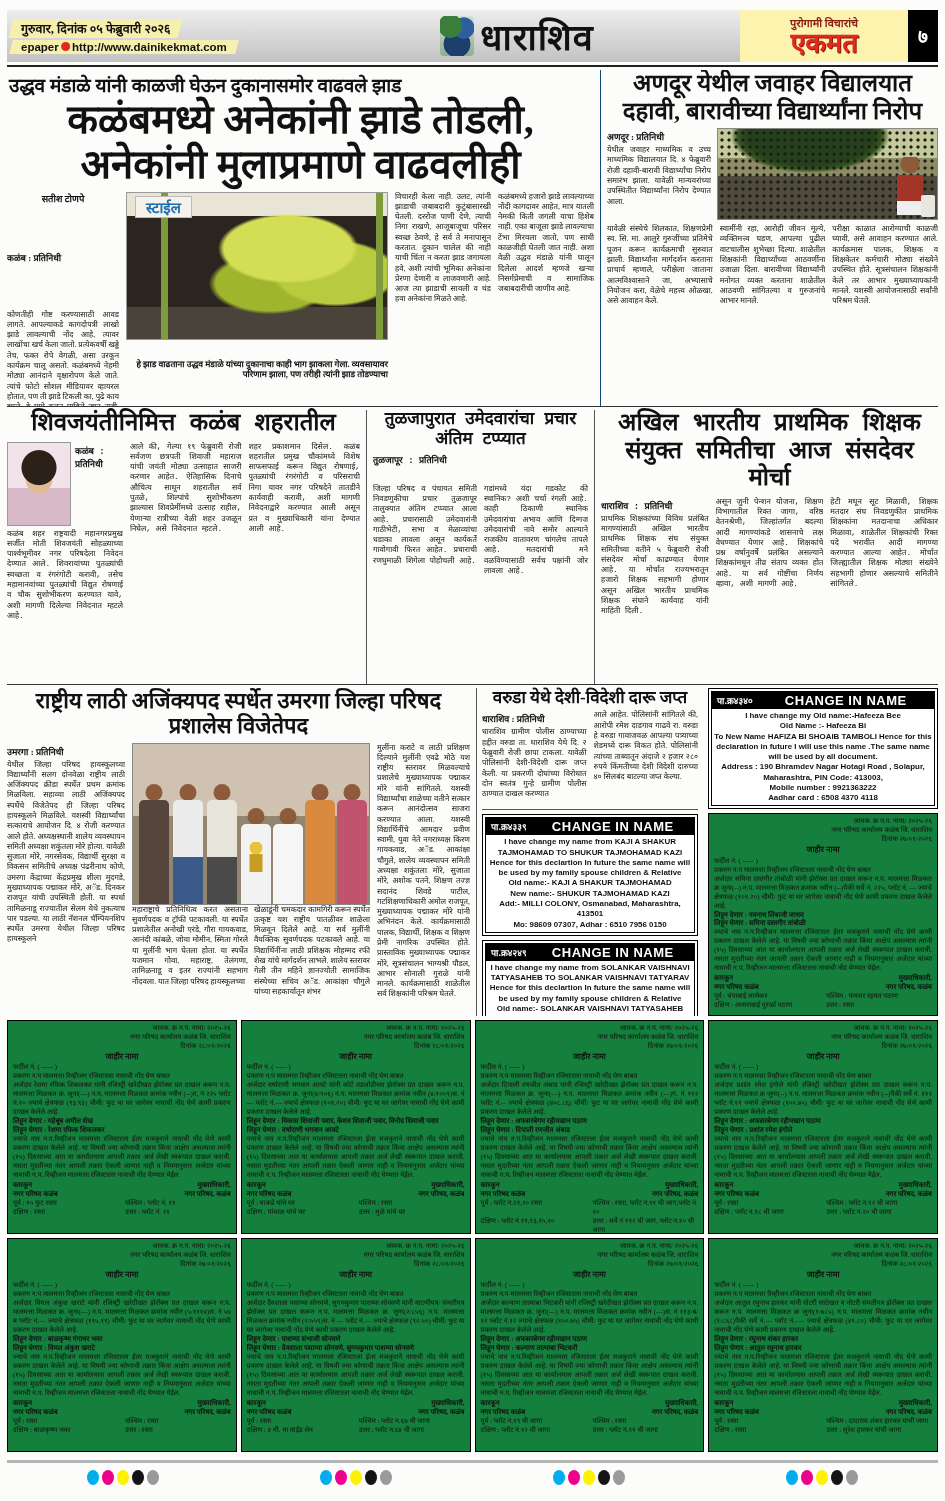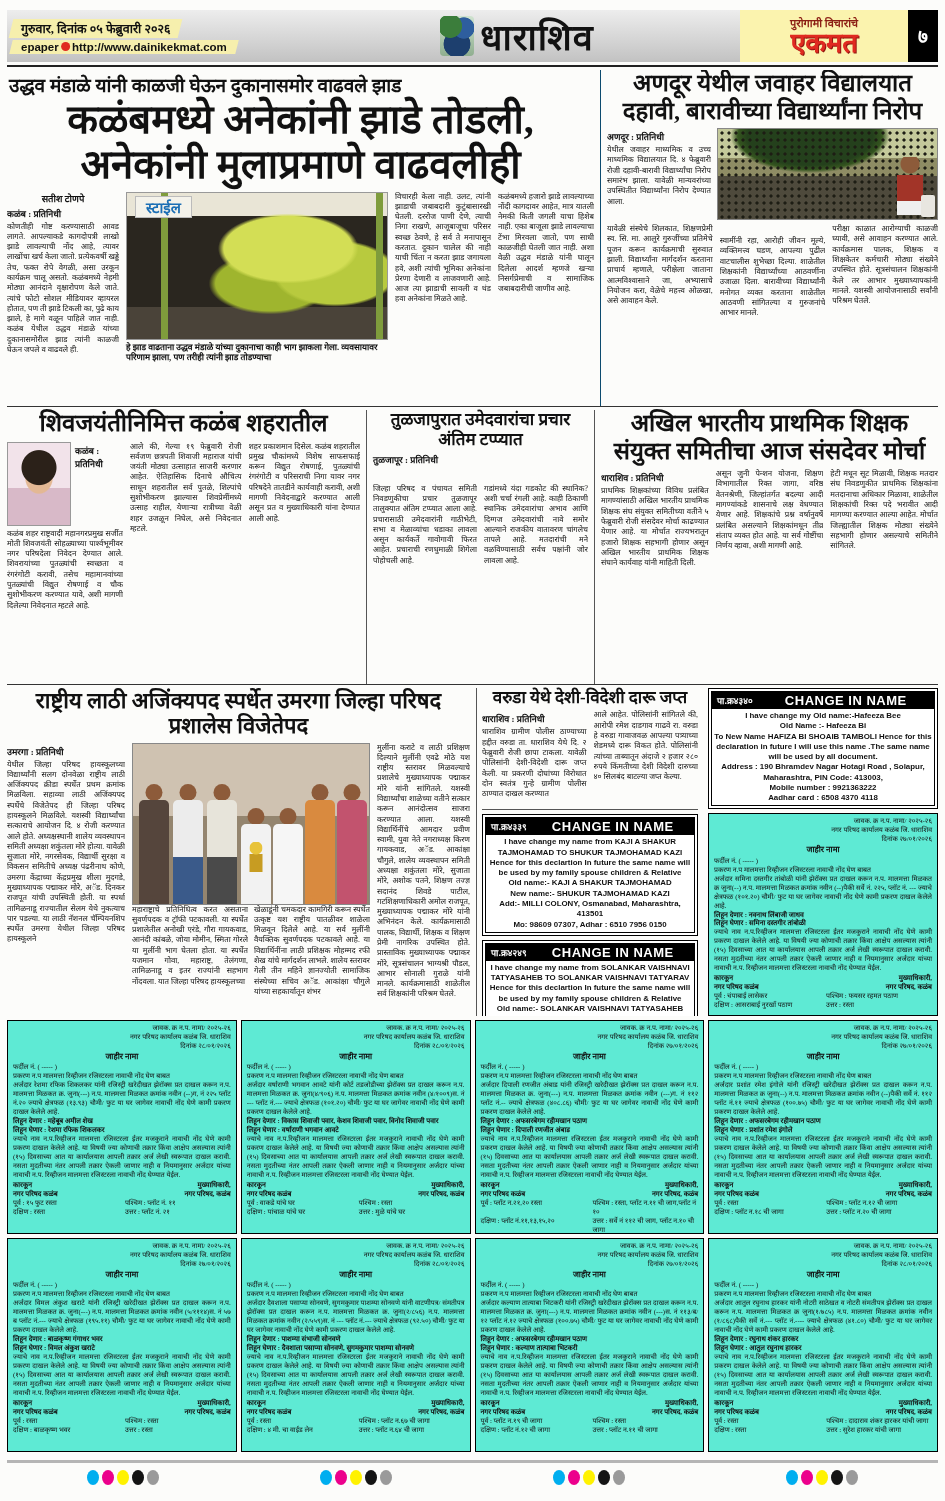--- a/index.html
+++ b/index.html
@@ -48,33 +48,33 @@
   .shop-wrap{width:262px;display:flex;flex-direction:column;}
   .shop-photo{height:148px;position:relative;overflow:hidden;border:1px solid #999;
      background:
        radial-gradient(ellipse 45% 40% at 62% 38%,#d3de55 0 55%,transparent 60%),
        radial-gradient(ellipse 40% 38% at 80% 55%,#b8ca3e 0 55%,transparent 60%),
        radial-gradient(ellipse 38% 34% at 55% 62%,#9fb52e 0 55%,transparent 62%),
        linear-gradient(#e9e5d6 0 16%,#2a261f 16% 78%,#4a4339 78% 100%);}
   .shop-sign{position:absolute;top:3px;left:8px;background:#f4f2ea;color:#1c6fb5;font-weight:bold;
      font-size:15px;padding:0 10px;border:1px solid #bbb;}
   .shop-post{position:absolute;top:0;bottom:0;width:7px;background:#7f9c3c;}
-  .caption{font-size:8.6px;font-weight:bold;text-align:left;line-height:1.25;margin-top:2px;}
+  .caption{font-size:8.6px;font-weight:bold;text-align:right;line-height:1.25;margin-top:19px;}
   .crowd-photo{flex:1;height:92px;border:1px solid #888;position:relative;overflow:hidden;
      background:
        radial-gradient(circle 2.2px at 4px 4px,#1d1d14 0 1.2px,transparent 2px),
        radial-gradient(ellipse 55% 62% at 42% 8%,#24401c 0 52%,#35551f 60%,transparent 66%),
        linear-gradient(#c4c99b 0 32%,#8e8c64 32% 52%,#4e4a3c 52% 100%);
      background-size:7px 7px,auto,auto;}
   .speaker{position:absolute;right:14px;bottom:4px;width:26px;height:58px;
      background:radial-gradient(circle at 50% 12%,#8d5b3a 0 9px,transparent 10px),
                 linear-gradient(transparent 0 18px,#a23428 18px 44px,#efefef 44px 100%);}
   .chair{position:absolute;right:2px;bottom:2px;width:14px;height:22px;background:#e8e6e0;border-radius:2px;}
   
-  .sec2{display:flex;height:278px;border-top:1px solid #333;padding-top:3px;overflow:hidden;}
+  .sec2{display:flex;height:278px;border-top:1px solid #333;padding-top:3px;overflow:hidden;font-family:Liberation Mono, monospace;}
   .s2-a{width:360px;padding-right:6px;border-right:1px solid #555;display:flex;flex-direction:column;}
   .s2-b{width:228px;padding:0 6px;border-right:1px solid #555;display:flex;flex-direction:column;}
   .s2-c{flex:1;padding-left:6px;display:flex;flex-direction:column;}
   .portrait{width:64px;height:84px;border:1px solid #999;flex:none;
      background:radial-gradient(circle at 50% 30%,#2b2119 0 17px,transparent 18px),
                 radial-gradient(ellipse 22px 26px at 50% 42%,#e3b894 0 60%,transparent 65%),
                 linear-gradient(#f2e3ea 0 55%,#d8b9c8 55% 100%);}
   
   .sec3{display:flex;height:332px;border-top:1px solid #333;padding-top:3px;overflow:hidden;}
   .s3-a{width:470px;padding-right:6px;border-right:1px solid #555;display:flex;flex-direction:column;}
@@ -93,21 +93,21 @@
   .cn-box{border:1px solid #000;box-shadow:0 0 0 2px #fff inset,0 0 0 3px #000 inset;
      padding:3px;background:#fff;}
   .cn-head{background:#000;color:#fff;display:flex;align-items:center;gap:10px;
      font-family:"Liberation Sans",sans-serif;padding:1px 5px;}
   .cn-ref{font-size:9px;font-weight:bold;}
   .cn-title{flex:1;text-align:center;font-size:13px;font-weight:bold;letter-spacing:.5px;}
   .cn-body{font-family:"Liberation Sans",sans-serif;font-weight:bold;font-size:7.9px;
      line-height:1.3;text-align:center;white-space:pre-line;padding:2px 1px;}
   
   .notice{border:1.5px solid #000;padding:3px 5px;font-size:6.9px;line-height:1.3;
-     overflow:hidden;background:#5eead4;}
+     overflow:hidden;background:#15803d;}
   .n-right{text-align:right;}
   .n-title{text-align:center;font-weight:bold;font-size:8px;margin:1px 0;}
   .n-b{font-weight:bold;}
   .n-body{text-align:justify;}
   .n-foot{display:grid;grid-template-columns:1fr 1fr;column-gap:6px;margin-top:1px;}
   .grid{display:grid;grid-template-columns:repeat(4,1fr);gap:4px;margin-top:4px;}
   .grid .notice{height:214px;}
   
   .foot{margin-top:8px;}
   .foot-bar{height:3px;background:#b5b5b5;margin-bottom:7px;}
@@ -144,21 +144,21 @@
   <div class="rule"></div>
 
   <div class="sec1">
     <div class="s1-left">
       <div class="kicker">उद्धव मंडाळे यांनी काळजी घेऊन दुकानासमोर वाढवले झाड</div>
       <div class="h-huge">
         <div>कळंबमध्ये अनेकांनी झाडे तोडली,</div>
         <div>अनेकांनी मुलाप्रमाणे वाढवलीही</div>
       </div>
       <div class="s1-row">
-        <div style="width:112px;display:flex;flex-direction:column;">
+        <div style="width:112px;display:flex;flex-direction:column;gap:44px;">
           <div class="author">सतीश टोणपे</div>
           <div class="byline">कळंब : प्रतिनिधी</div>
           <div class="body-txt" style="flex:1;">कोणतीही गोष्ट करण्यासाठी आवड लागते. आपल्याकडे कागदोपत्री लाखो झाडे लावल्याची नोंद आहे, त्यावर लाखोंचा खर्च केला जातो. प्रत्येकवर्षी खड्डे तेच, फक्त रोपे वेगळी, असा उरकून कार्यक्रम चालू असतो. कळंबमध्ये नेहमी मोठ्या आनंदाने वृक्षारोपण केले जाते. त्यांचे फोटो सोशल मीडियावर व्हायरल होतात, पण ती झाडे टिकली का, पुढे काय झाले, हे मागे वळून पाहिले जात नाही. कळंब येथील उद्धव मंडाळे यांच्या दुकानासमोरील झाड त्यांनी काळजी घेऊन जपले व वाढवले ही.</div>
         </div>
         <div class="shop-wrap">
           <div class="shop-photo">
             <div class="shop-post" style="left:34px;"></div>
             <div class="shop-post" style="right:4px;"></div>
             <div class="shop-sign">स्टाईल</div>
           </div>
@@ -179,21 +179,21 @@
           <div class="byline">अणदूर : प्रतिनिधी</div>
           <div class="body-txt">येथील जवाहर माध्यमिक व उच्च माध्यमिक विद्यालयात दि. ४ फेब्रुवारी रोजी दहावी-बारावी विद्यार्थ्यांचा निरोप समारंभ झाला. यावेळी मान्यवरांच्या उपस्थितीत विद्यार्थ्यांना निरोप देण्यात आला.</div>
         </div>
         <div class="crowd-photo">
           <div class="speaker"></div>
           <div class="chair"></div>
         </div>
       </div>
       <div class="cols" style="flex:1;margin-top:4px;">
         <div class="body-txt" style="flex:1;">यावेळी संस्थेचे शिलकात, शिक्षणप्रेमी स्व. सि. मा. आलुरे गुरुजींच्या प्रतिमेचे पूजन करून कार्यक्रमाची सुरुवात झाली. विद्यार्थ्यांना मार्गदर्शन करताना प्राचार्य म्हणाले, परीक्षेला जाताना आत्मविश्वासाने जा, अभ्यासाचे नियोजन करा, वेळेचे महत्त्व ओळखा, असे आवाहन केले.</div>
-        <div class="body-txt" style="flex:1;margin-top:12px;">स्वामींनी रहा, आरोही जीवन मूल्ये, व्यक्तिमत्त्व घडण, आपल्या पुढील वाटचालीस शुभेच्छा दिल्या. शाळेतील शिक्षकांनी विद्यार्थ्यांच्या आठवणींना उजाळा दिला. बारावीच्या विद्यार्थ्यांनी मनोगत व्यक्त करताना शाळेतील आठवणी सांगितल्या व गुरुजनांचे आभार मानले.</div>
+        <div class="body-txt" style="flex:1;">स्वामींनी रहा, आरोही जीवन मूल्ये, व्यक्तिमत्त्व घडण, आपल्या पुढील वाटचालीस शुभेच्छा दिल्या. शाळेतील शिक्षकांनी विद्यार्थ्यांच्या आठवणींना उजाळा दिला. बारावीच्या विद्यार्थ्यांनी मनोगत व्यक्त करताना शाळेतील आठवणी सांगितल्या व गुरुजनांचे आभार मानले.</div>
         <div class="body-txt" style="flex:1;">परीक्षा काळात आरोग्याची काळजी घ्यावी, असे आवाहन करण्यात आले. कार्यक्रमास पालक, शिक्षक व शिक्षकेतर कर्मचारी मोठ्या संख्येने उपस्थित होते. सूत्रसंचालन शिक्षकांनी केले तर आभार मुख्याध्यापकांनी मानले. यशस्वी आयोजनासाठी सर्वांनी परिश्रम घेतले.</div>
       </div>
     </div>
   </div>
 
   <div class="sec2">
     <div class="s2-a">
       <div class="h-big">
         <div>शिवजयंतीनिमित्त कळंब शहरातील</div>
       </div>

